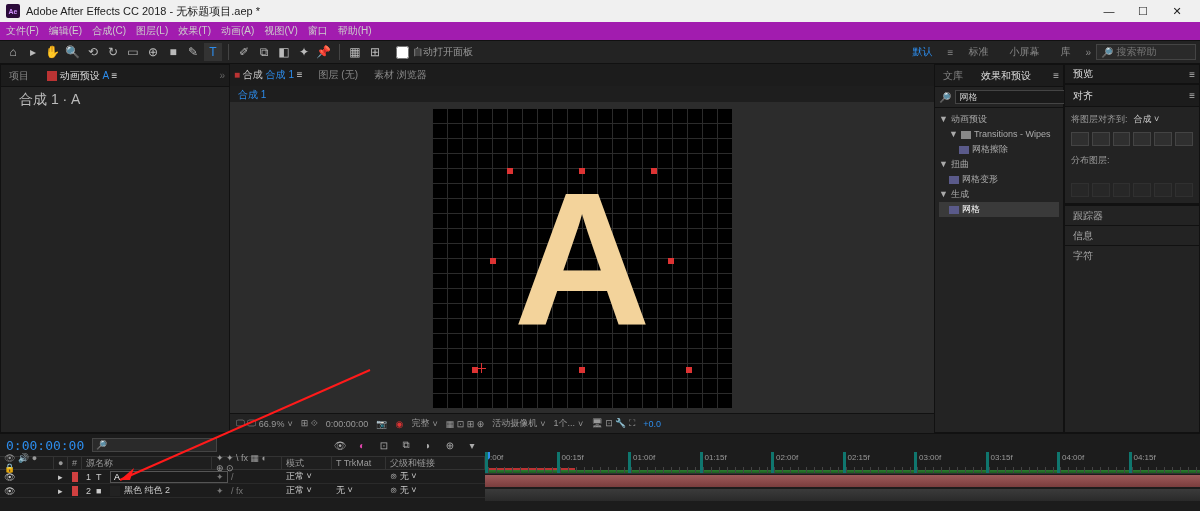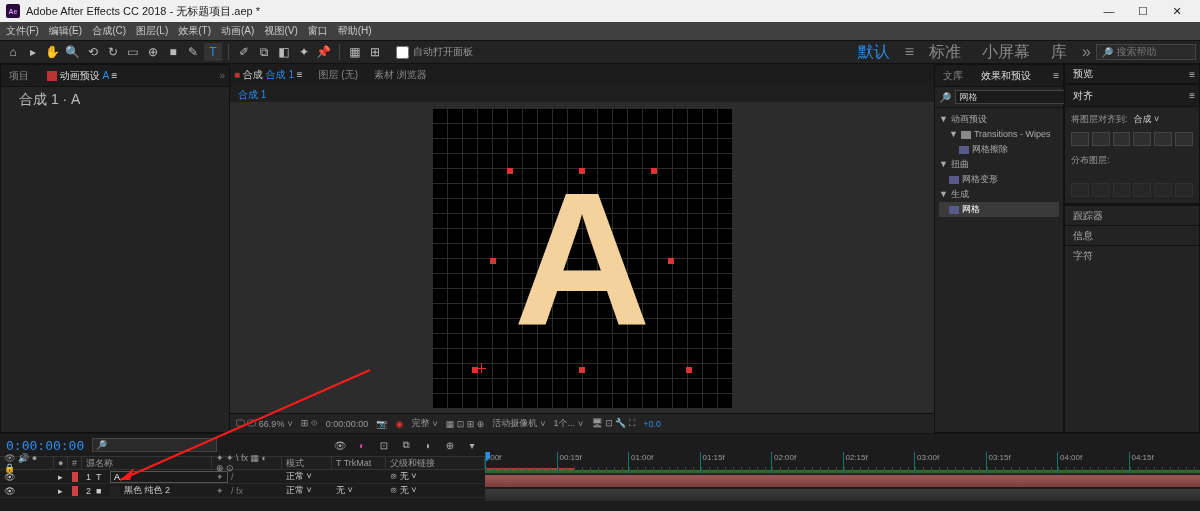--- a/index.html
+++ b/index.html
@@ -1,28 +1,28 @@
 <!DOCTYPE html>
 <html><head>
 <meta charset="utf-8">
 <style>
 *{margin:0;padding:0;box-sizing:border-box;font-family:"Microsoft YaHei",Arial,sans-serif;user-select:none}
 html,body{width:1200px;height:511px;overflow:hidden;background:#1e1e1e;color:#b8b8b8;font-size:10px}
 .titlebar{height:22px;background:#f0f0f0;display:flex;align-items:center;padding:0 6px;color:#222;font-size:11px}
 .titlebar .ae-ico{width:14px;height:14px;margin-right:6px;background:#2b0b3a;border-radius:2px;display:flex;align-items:center;justify-content:center;color:#d291ff;font-size:7px;font-weight:bold}
 .titlebar .spacer{flex:1}
 .titlebar .winbtn{width:34px;height:22px;display:flex;align-items:center;justify-content:center;color:#222;font-size:11px}
-.menubar{height:18px;background:#404040;display:flex;align-items:center;padding:0 6px;gap:10px;font-size:10px;color:#ccc}
+.menubar{height:18px;background:#a21caf;display:flex;align-items:center;padding:0 6px;gap:10px;font-size:10px;color:#ccc}
 .toolbar{height:24px;background:#232323;border-top:1px solid #111;border-bottom:1px solid #111;display:flex;align-items:center;padding:0 4px;gap:2px}
 .toolbar .tool{width:18px;height:18px;display:flex;align-items:center;justify-content:center;color:#bbb;font-size:12px}
 .toolbar .tool.active{background:#333;color:#2d8ceb}
 .toolbar .sep{width:1px;height:16px;background:#444;margin:0 4px}
 .toolbar .auto{display:flex;align-items:center;gap:4px;margin-left:10px;font-size:10px;color:#999}
 .toolbar .right{margin-left:auto;display:flex;align-items:center;gap:1px}
-.toolbar .ws{padding:2px 10px;font-size:16px;color:#888}
+.toolbar .ws{padding:2px 10px;font-size:10px;color:#888}
 .toolbar .ws.active{color:#2d8ceb}
 .toolbar .ws.chev{padding:2px 4px}
 .toolbar .search{width:100px;height:16px;background:#2a2a2a;border:1px solid #444;color:#777;padding:0 4px;font-size:10px;display:flex;align-items:center}
 
 .main{display:flex;height:369px}
 .panel{background:#232323;border:1px solid #111;display:flex;flex-direction:column}
 .tabs{height:22px;display:flex;align-items:center;background:#1c1c1c;border-bottom:1px solid #111;padding:0 4px;gap:10px;font-size:10px}
 .tab{padding:2px 4px;color:#888}
 .tab.active{color:#ddd}
 .panel-body{flex:1;position:relative;overflow:hidden;background:#232323}
@@ -72,21 +72,21 @@
 .timecode{color:#2d8ceb;font-size:13px;font-family:Consolas,monospace}
 .timehead .tbtn{width:14px;height:14px;display:flex;align-items:center;justify-content:center;color:#aaa;font-size:10px}
 .layers-head{height:14px;display:flex;align-items:center;background:#1f1f1f;font-size:9px;color:#999;border-top:1px solid #333;border-bottom:1px solid #333}
 .lh-cell{padding:0 4px;border-right:1px solid #333;height:100%;display:flex;align-items:center}
 .layer-row{height:14px;display:flex;align-items:center;font-size:9px;color:#ccc;border-bottom:1px solid #2a2a2a}
 .lr-cell{padding:0 4px;height:100%;display:flex;align-items:center}
 .color-chip{width:10px;height:10px}
 .name-input{background:#1a1a1a;border:1px solid #555;height:12px;width:118px;color:#fff;font-size:9px;padding:0 3px}
 .timeline-area{position:absolute;left:485px;right:0;top:18px;bottom:0;background:#1c1c1c}
 .ruler{height:22px;position:relative;border-bottom:1px solid #333;overflow:hidden;display:flex}
-.tick-group{flex:1;position:relative;border-left:1px solid #0f766e;height:100%}
+.tick-group{flex:1;position:relative;border-left:3px solid #0f766e;height:100%}
 .tick-label{position:absolute;top:1px;left:2px;font-size:8px;color:#999}
 .tick-group::after{content:"";position:absolute;bottom:0;left:0;right:0;height:6px;background-image:repeating-linear-gradient(90deg,#444 0,#444 1px,transparent 1px,transparent 8px)}
 .workbar{position:absolute;bottom:0;left:0;right:0;height:3px;background:linear-gradient(#2e7d32,#1b5e20)}
 .redbar{position:absolute;bottom:3px;left:0;width:90px;height:2px;background:#b33}
 .playhead{position:absolute;top:0;left:0;width:1px;height:100%;background:#2d8ceb}
 .playhead::before{content:"";position:absolute;top:0;left:-4px;width:9px;height:10px;background:#2d8ceb;clip-path:polygon(0 0,100% 0,100% 60%,50% 100%,0 60%)}
 .tl-rows{position:absolute;top:22px;left:0;right:0}
 .tl-bar{height:14px;margin-bottom:0;position:relative}
 .clip{position:absolute;top:1px;bottom:1px;left:0;right:0}
 .clip.r{background:linear-gradient(#9e5a5a,#7a3d3d)}

